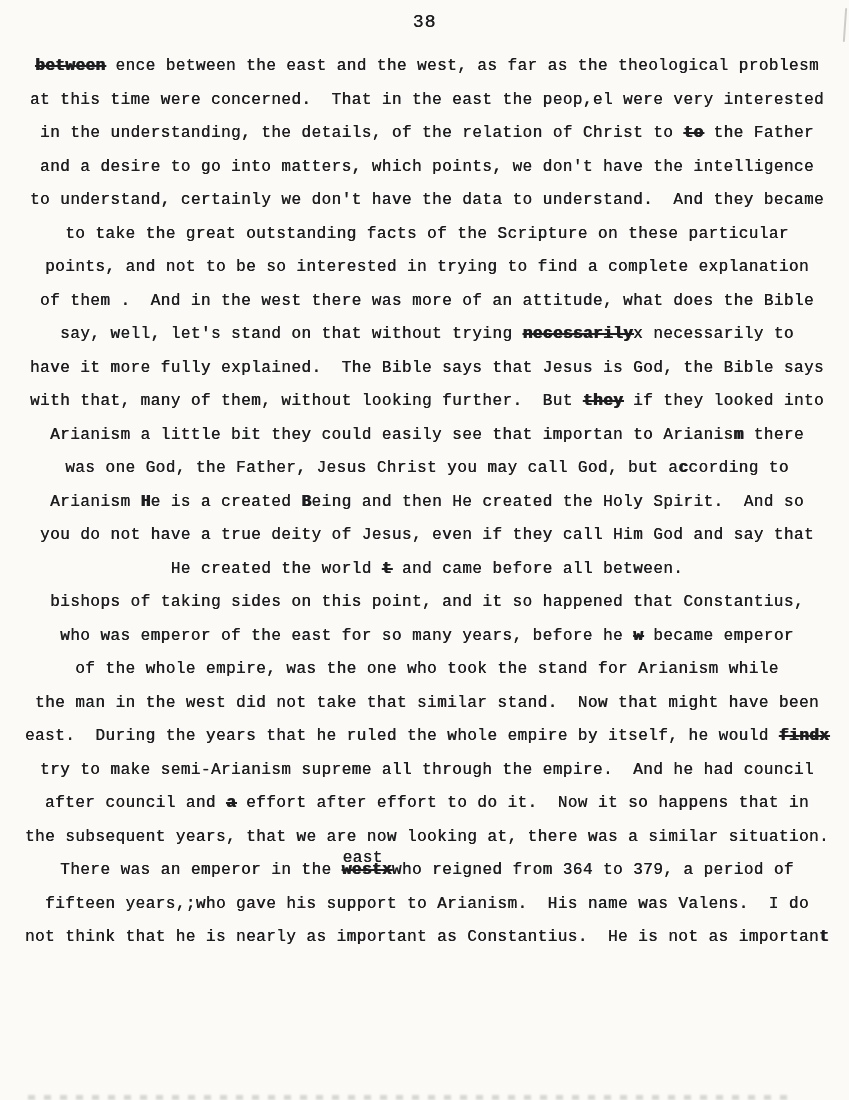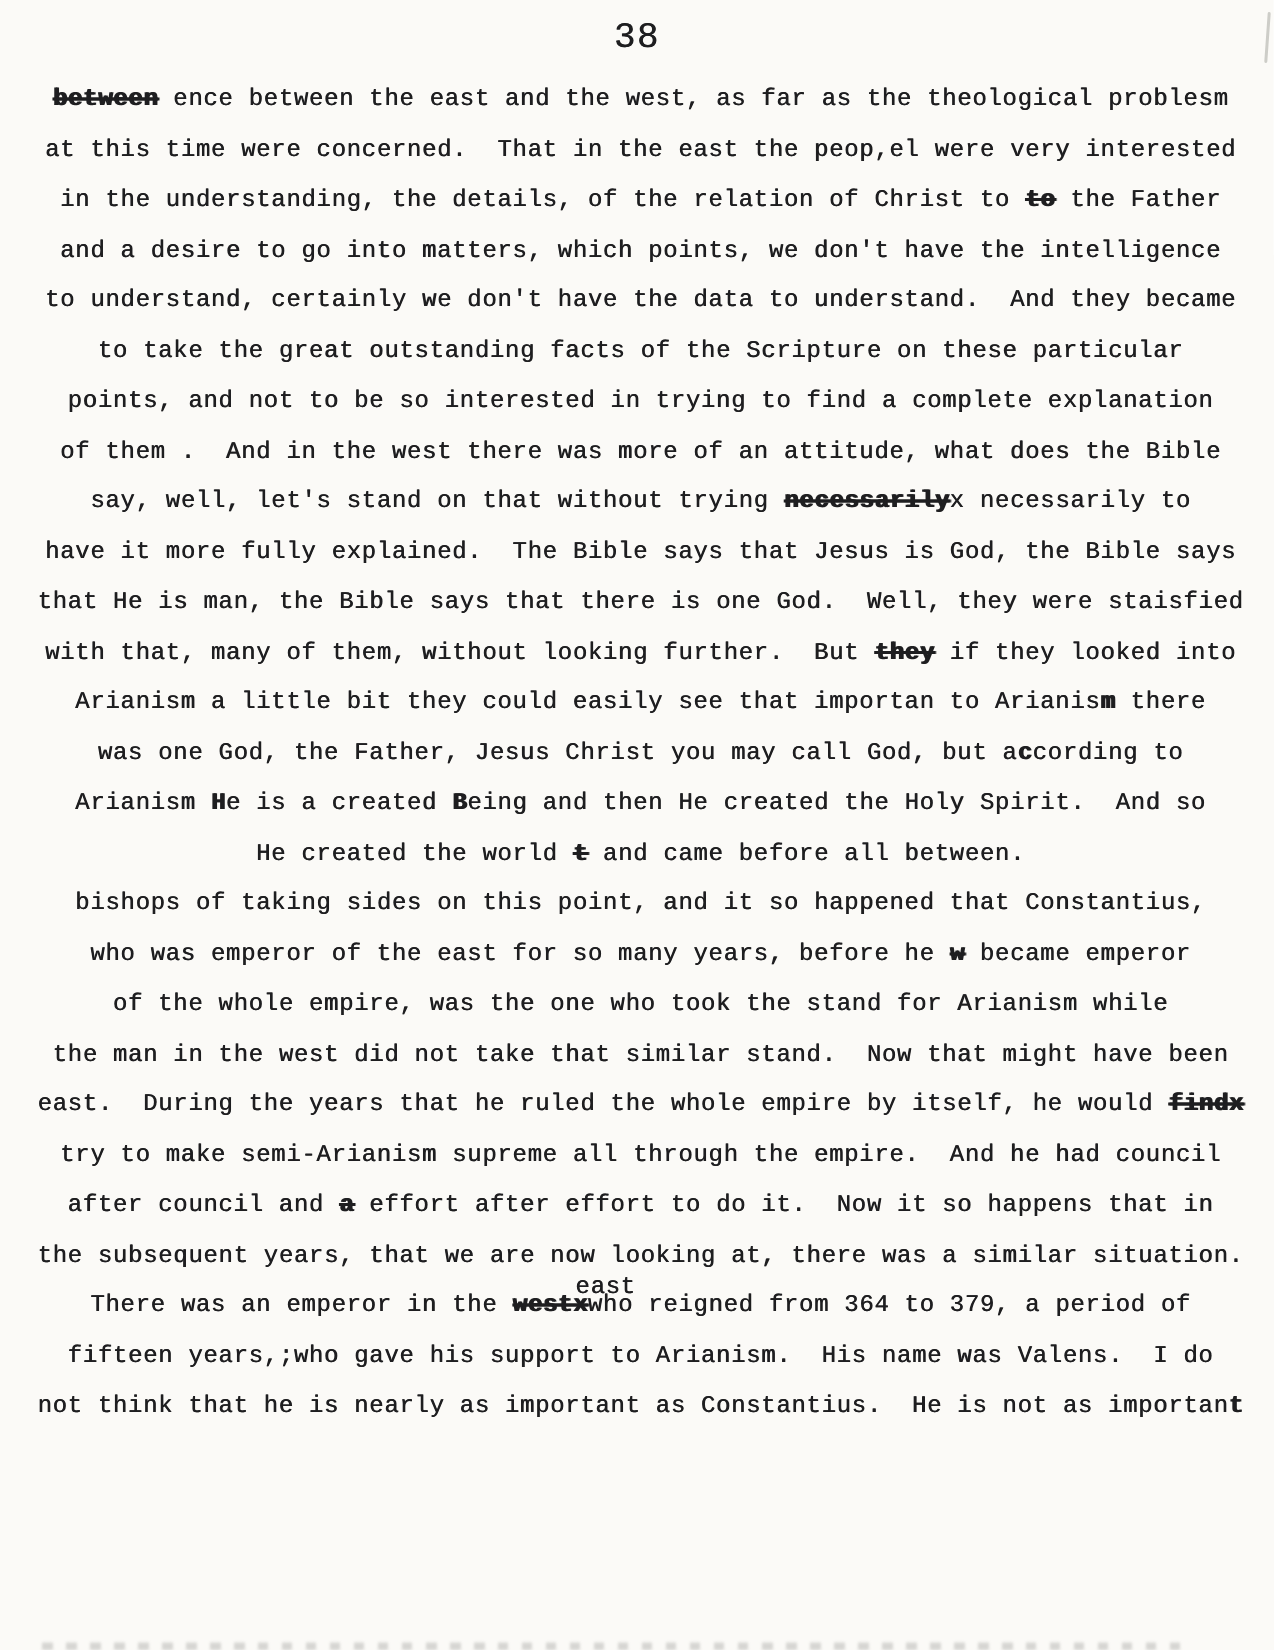--- a/index.html
+++ b/index.html
@@ -12,21 +12,21 @@
   .page{
     position:relative;
     width:849px;height:1100px;
     background:#fbfaf7;
     color:#1e1e20;
   }
   .pageno{
     position:absolute;
     top:12px;left:0;right:0;
     text-align:center;
-    font-size:24px;
+    font-size:18px;
     letter-spacing:1px;
     text-shadow:0.4px 0 0 currentColor;
   }
   .body-text{
     position:absolute;
     top:50px;left:21px;right:16px;
     font-size:16px;
     letter-spacing:0.45px;
     text-shadow:0.35px 0 0 currentColor;
   }
@@ -47,21 +47,20 @@
     font-weight:700;
     text-shadow:0.9px 0 0 currentColor;
   }
   .relpos{position:relative;}
   .ins-above{
     position:absolute;
     top:-19px;left:1px;
     font-weight:400;
     text-decoration:none;
     text-shadow:0.35px 0 0 currentColor;
-    margin-left:41px;
   }
   .artifact-top{
     position:absolute;
     top:8px;right:3px;
     width:2px;height:34px;
     background:#b9b9b4;
     border-radius:2px;
     transform:rotate(4deg);
     opacity:.7;
   }
@@ -83,25 +82,25 @@
       <div class="line"><span class="xout">between</span><span class=""> ence between the east and the west, as far as the theological problesm</span></div>
       <div class="line"><span class="">at this time were concerned.  That in the east the peop,el were very interested</span></div>
       <div class="line"><span class="">in the understanding, the details, of the relation of Christ to </span><span class="xout">to</span><span class=""> the Father</span></div>
       <div class="line"><span class="">and a desire to go into matters, which points, we don't have the intelligence</span></div>
       <div class="line"><span class="">to understand, certainly we don't have the data to understand.  And they became</span></div>
       <div class="line"><span class="">to take the great outstanding facts of the Scripture on these particular</span></div>
       <div class="line"><span class="">points, and not to be so interested in trying to find a complete explanation</span></div>
       <div class="line"><span class="">of them .  And in the west there was more of an attitude, what does the Bible</span></div>
       <div class="line"><span class="">say, well, let's stand on that without trying </span><span class="xout">necessarily</span><span class="">x necessarily to</span></div>
       <div class="line"><span class="">have it more fully explained.  The Bible says that Jesus is God, the Bible says</span></div>
-      <div class="line"><span class="">that He is man, the Bible says that there is one God.  Well, they were staisfied</span></div>
       <div class="line"><span class="">with that, many of them, without looking further.  But </span><span class="xout">they</span><span class=""> if they looked into</span></div>
       <div class="line"><span class="">Arianism a little bit they could easily see that importan to Arianis</span><span class="ovr">m</span><span class=""> there</span></div>
       <div class="line"><span class="">was one God, the Father, Jesus Christ you may call God, but a</span><span class="ovr">c</span><span class="">cording to</span></div>
       <div class="line"><span class="">Arianism </span><span class="ovr">H</span><span class="">e is a created </span><span class="ovr">B</span><span class="">eing and then He created the Holy Spirit.  And so</span></div>
+      <div class="line"><span class="">you do not have a true deity of Jesus, even if they call Him God and say that</span></div>
       <div class="line"><span class="">He created the world </span><span class="xout">t</span><span class=""> and came before all between.</span></div>
       <div class="line"><span class="">bishops of taking sides on this point, and it so happened that Constantius,</span></div>
       <div class="line"><span class="">who was emperor of the east for so many years, before he </span><span class="xout">w</span><span class=""> became emperor</span></div>
       <div class="line"><span class="">of the whole empire, was the one who took the stand for Arianism while</span></div>
       <div class="line"><span class="">the man in the west did not take that similar stand.  Now that might have been</span></div>
       <div class="line"><span class="">east.  During the years that he ruled the whole empire by itself, he would </span><span class="xout">findx</span></div>
       <div class="line"><span class="">try to make semi-Arianism supreme all through the empire.  And he had council</span></div>
       <div class="line"><span class="">after council and </span><span class="xout">a</span><span class=""> effort after effort to do it.  Now it so happens that in</span></div>
       <div class="line"><span class="">the subsequent years, that we are now looking at, there was a similar situation.</span></div>
       <div class="line"><span class="">There was an emperor in the </span><span class="xout relpos">westx<span class="ins-above">east</span></span><span class="">who reigned from 364 to 379, a period of</span></div>

